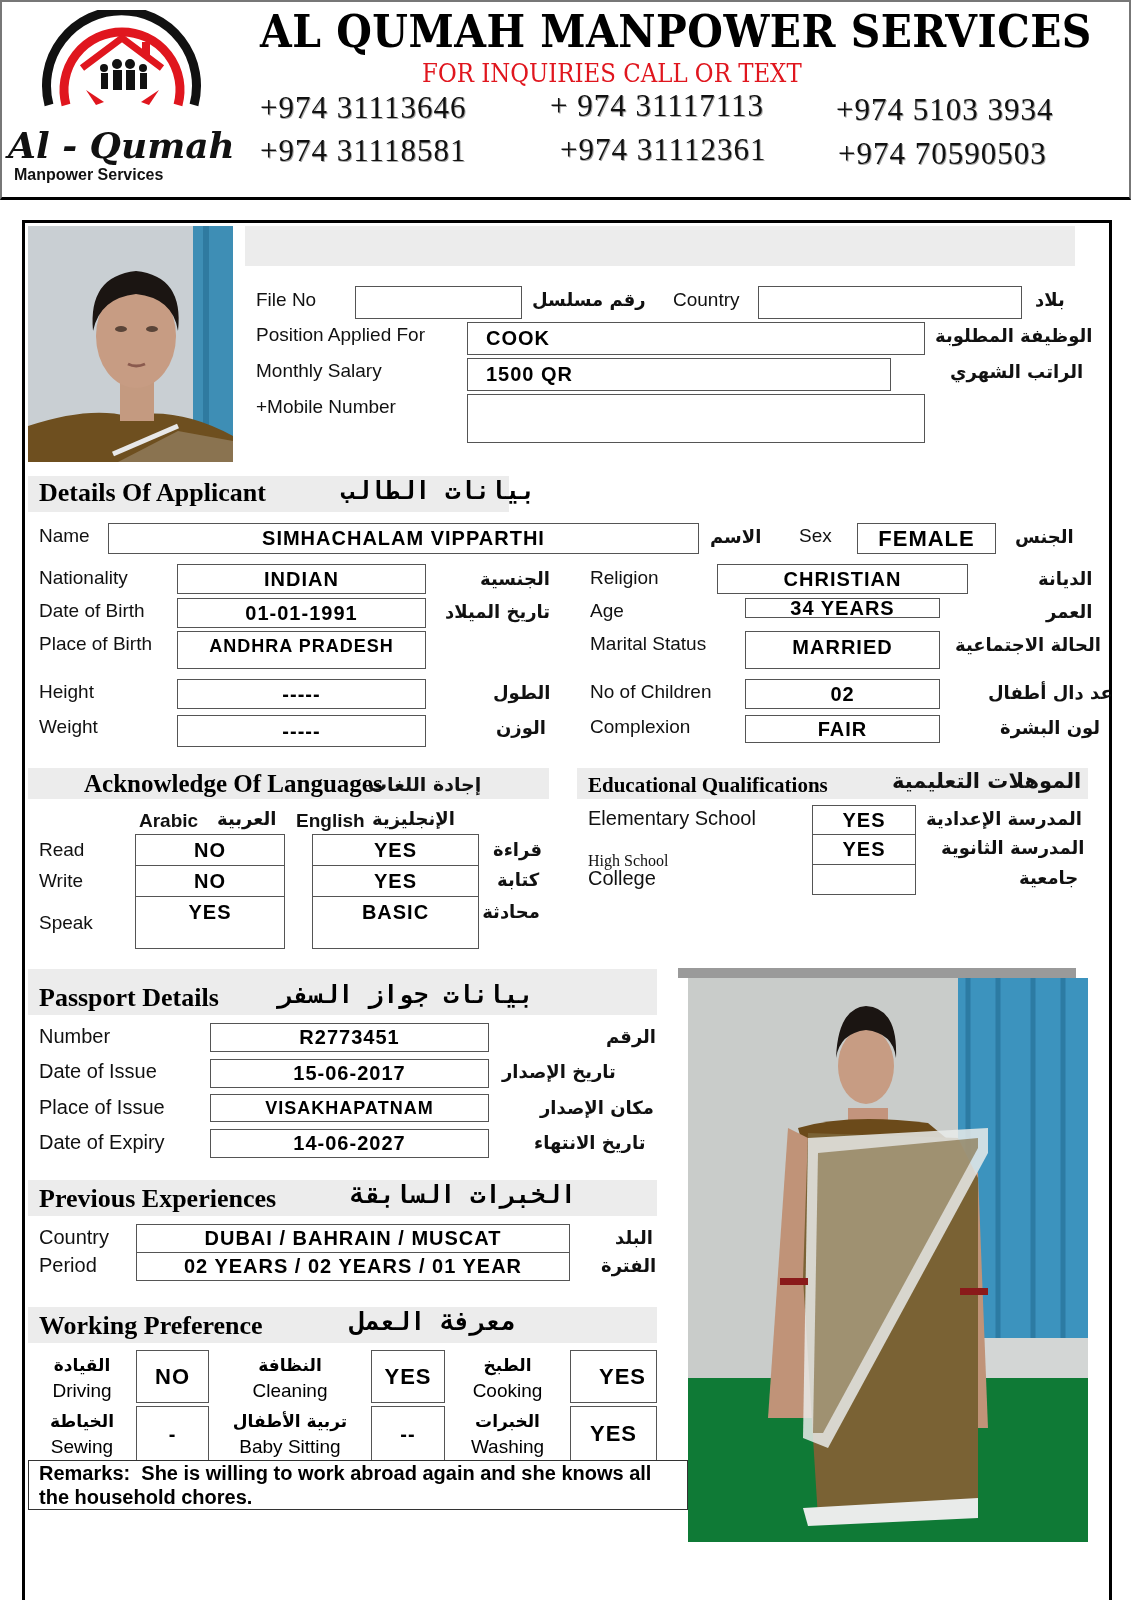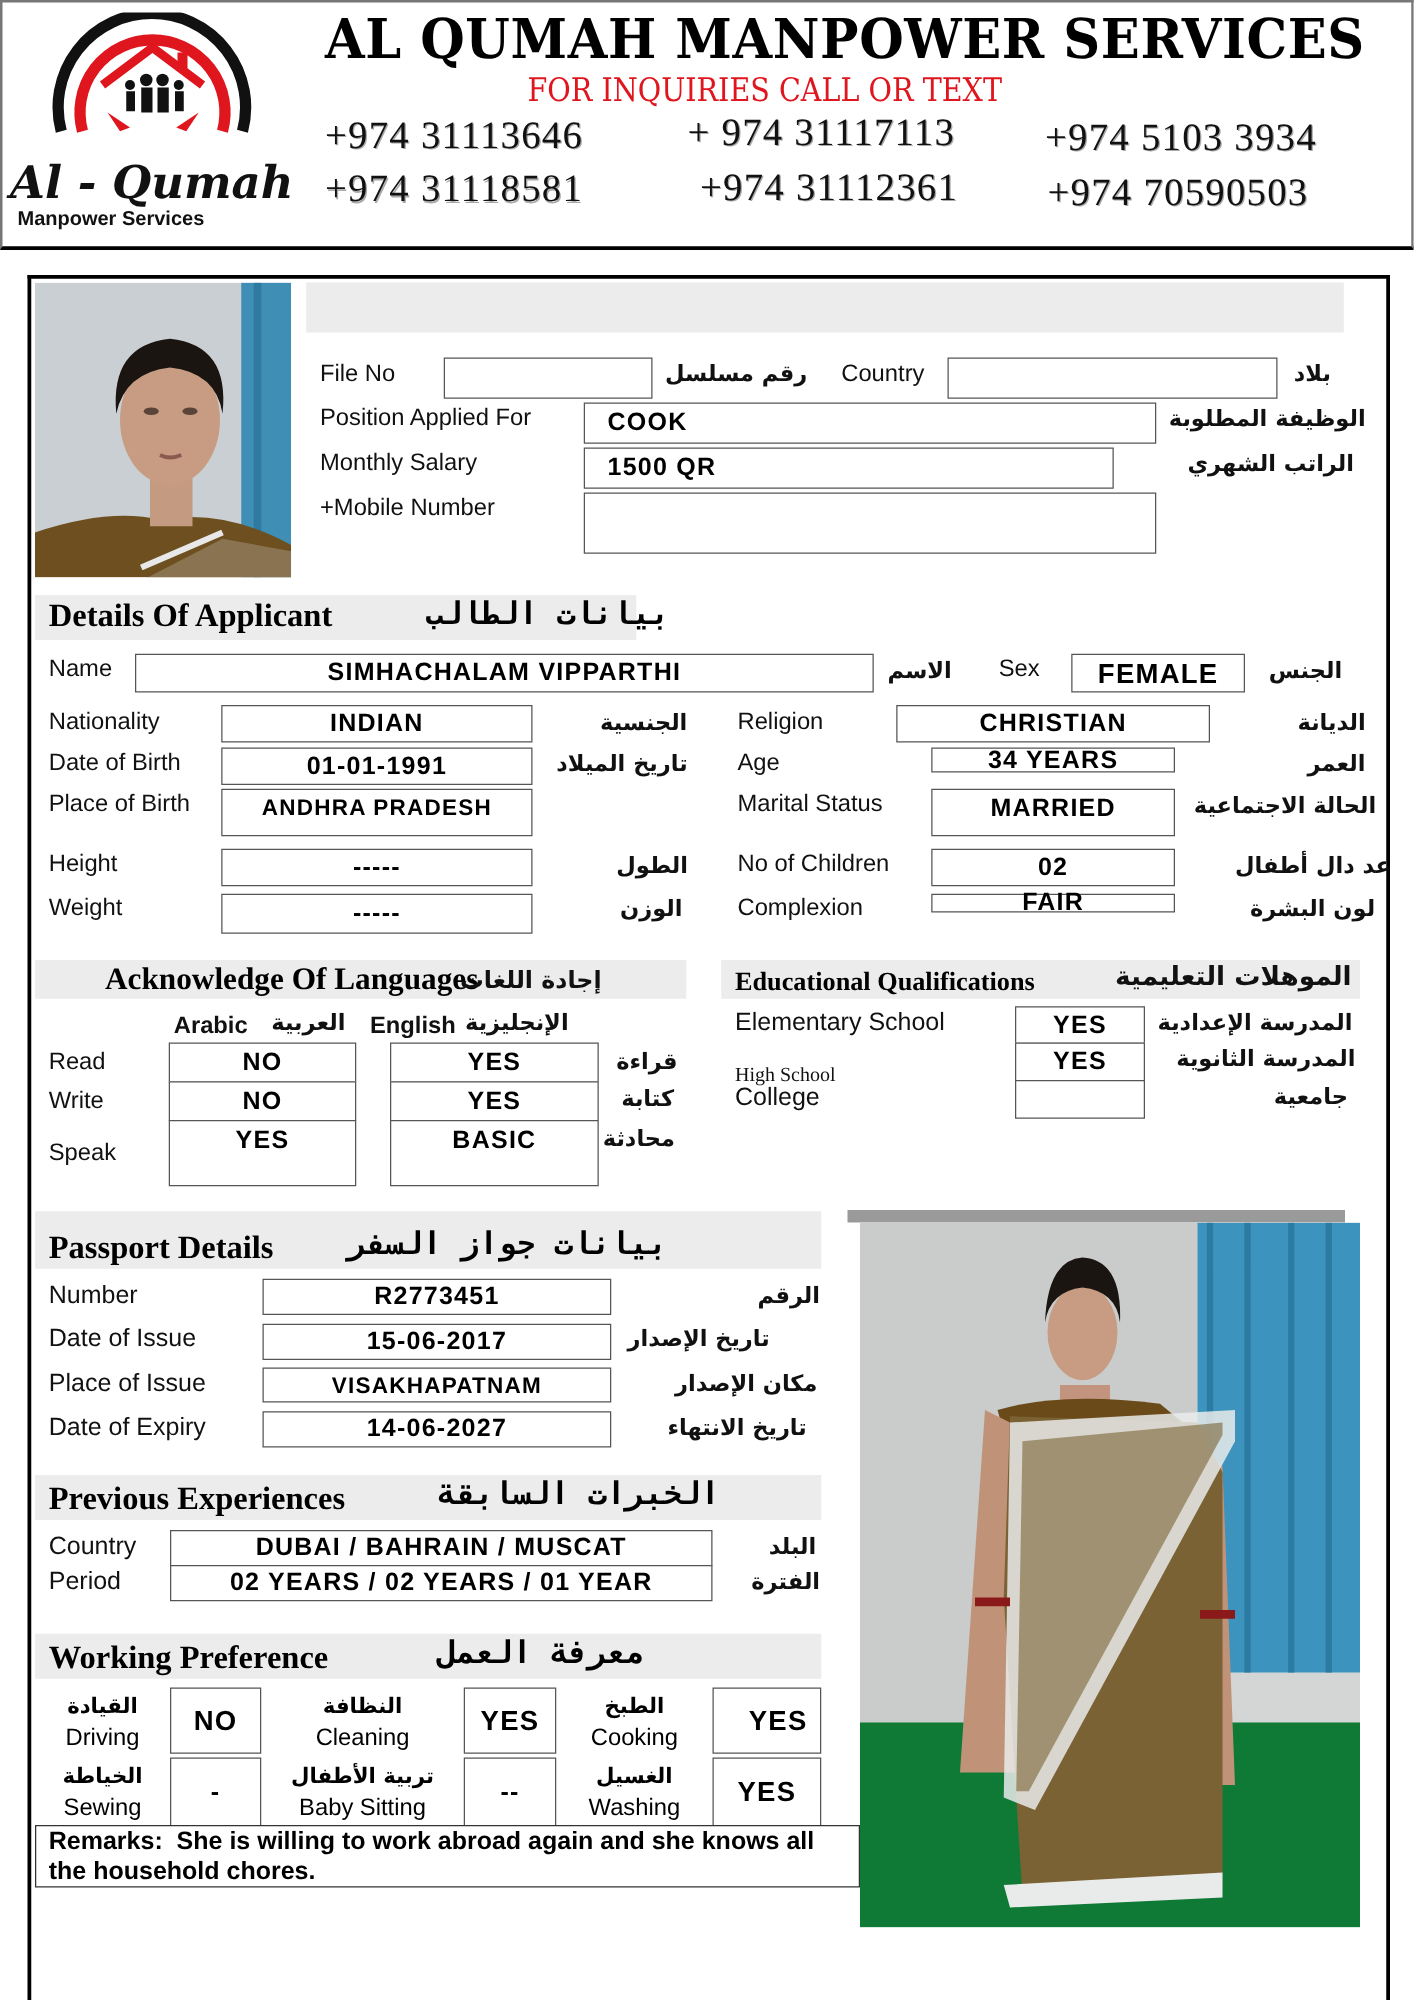--- a/index.html
+++ b/index.html
@@ -146,21 +146,21 @@
 
 <div class="lbl" style="left:590px;top:633px;">Marital Status</div>
 <div class="box top" style="left:745px;top:631px;width:195px;height:38px;">MARRIED</div>
 <div class="ar" style="left:955px;top:634px;">الحالة الاجتماعية</div>
 
 <div class="lbl" style="left:590px;top:681px;">No of Children</div>
 <div class="box" style="left:745px;top:679px;width:195px;height:30px;">02</div>
 <div class="ar" style="left:988px;top:682px;">عد دال أطفال</div>
 
 <div class="lbl" style="left:590px;top:716px;">Complexion</div>
-<div class="box" style="left:745px;top:715px;width:195px;height:15px;">FAIR</div>
+<div class="box" style="left:745px;top:715px;width:195px;height:28px;">FAIR</div>
 <div class="ar" style="left:1000px;top:717px;">لون البشرة</div>
 
 <div class="graybar" style="left:28px;top:768px;width:521px;height:31px;"></div>
 <div class="sec-title" style="left:39px;top:770px;font-size:25px;margin-left:45px;">Acknowledge Of Languages</div>
 <div class="ar" style="left:368px;top:773px;font-size:19px;">إجادة اللغات</div>
 
 <div class="lbl" style="left:139px;top:810px;font-weight:bold;">Arabic</div>
 <div class="ar" style="left:217px;top:808px;">العربية</div>
 <div class="lbl" style="left:296px;top:810px;font-weight:bold;">English</div>
 <div class="ar" style="left:372px;top:808px;">الإنجليزية</div>
@@ -252,21 +252,21 @@
   <span class="a">الخياطة</span><span>Sewing</span>
 </div>
 <div class="box" style="left:136px;top:1406px;width:73px;height:56px;">-</div>
 
 <div class="pref-lbl" style="left:225px;top:1408px;width:130px;">
   <span class="a">تربية الأطفال</span><span>Baby Sitting</span>
 </div>
 <div class="box" style="left:371px;top:1406px;width:74px;height:56px;">--</div>
 
 <div class="pref-lbl" style="left:460px;top:1408px;width:95px;">
-  <span class="a">الغسيل</span><span>Washing</span>
+  <span class="a">الخبرات</span><span>Washing</span>
 </div>
 <div class="box" style="left:570px;top:1406px;width:87px;height:56px;font-size:22px;">YES</div>
 
 <div class="remarks">
   <span>Remarks:</span>&nbsp;
   <span>She is willing to work abroad again and she knows all the household chores.</span>
 </div>
 
 <div class="abs" style="left:678px;top:968px;width:398px;height:10px;background:#9a9a9a;"></div>
 <div class="photo-large">

